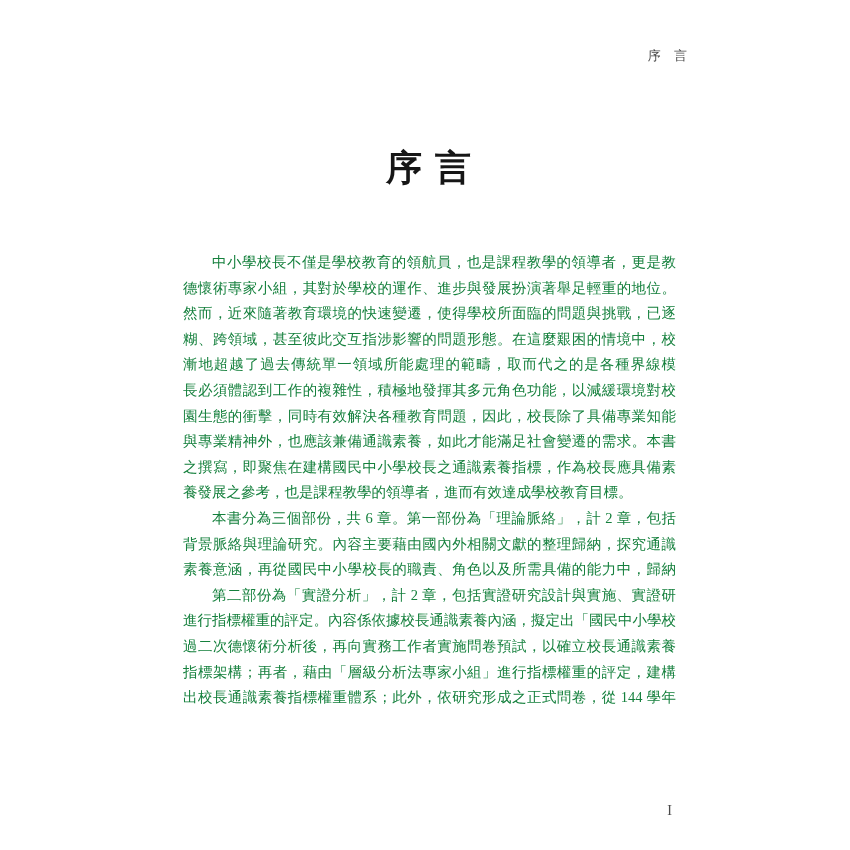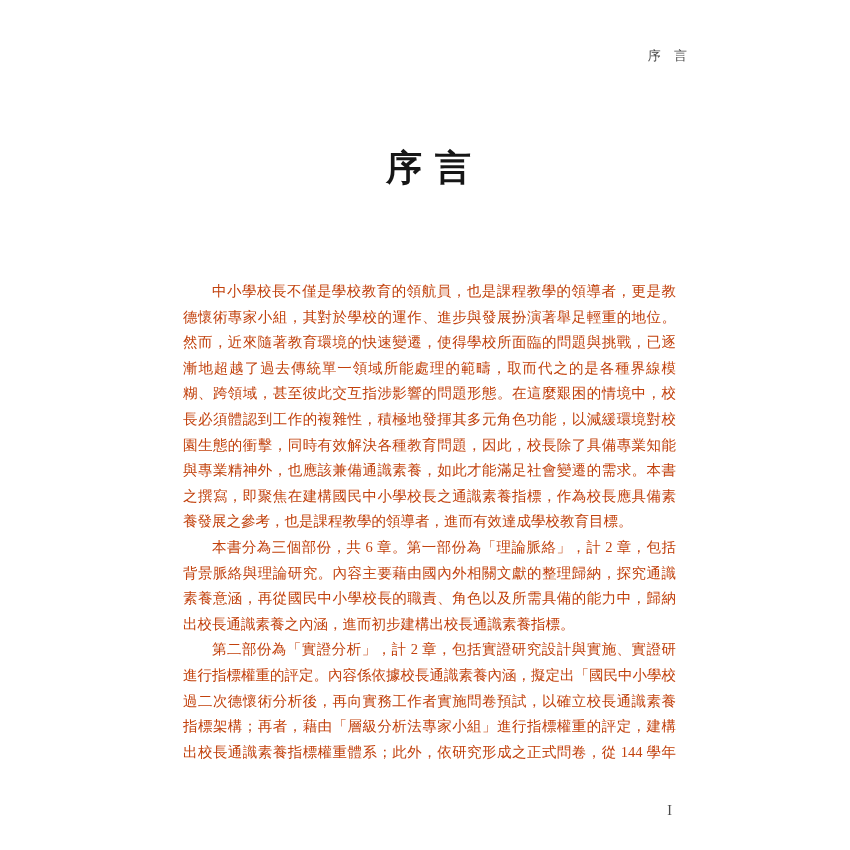--- a/index.html
+++ b/index.html
@@ -28,24 +28,24 @@
     width: 493px;
     text-align: center;
     font-size: 36px;
     line-height: 52px;
     font-weight: 700;
     letter-spacing: 2px;
     color: #161616;
   }
   .body-block {
     position: absolute;
-    top: 279px; left: 183px;
+    top: 250px; left: 183px;
     width: 493px;
     font-size: 14.5px;
-    color: #c2410c;
+    color: #15803d;
   }
   .line {
     height: 25.6px;
     line-height: 25.6px;
     text-align: justify;
     text-align-last: justify;
     text-justify: inter-character;
   }
   .line.indent { text-indent: 2em; }
   .line.para-end { text-align-last: left; }
@@ -62,31 +62,30 @@
 <div class="page">
 
   <div class="running-header">序 言</div>
 
   <h1 class="doc-title">序 言</h1>
 
   <div class="body-block">
       <div class="line indent">中小學校長不僅是學校教育的領航員，也是課程教學的領導者，更是教</div>
       <div class="line">德懷術專家小組，其對於學校的運作、進步與發展扮演著舉足輕重的地位。</div>
       <div class="line">然而，近來隨著教育環境的快速變遷，使得學校所面臨的問題與挑戰，已逐</div>
+      <div class="line">糊、跨領域，甚至彼此交互指涉影響的問題形態。在這麼艱困的情境中，校</div>
       <div class="line">漸地超越了過去傳統單一領域所能處理的範疇，取而代之的是各種界線模</div>
-      <div class="line">糊、跨領域，甚至彼此交互指涉影響的問題形態。在這麼艱困的情境中，校</div>
       <div class="line">長必須體認到工作的複雜性，積極地發揮其多元角色功能，以減緩環境對校</div>
       <div class="line">園生態的衝擊，同時有效解決各種教育問題，因此，校長除了具備專業知能</div>
       <div class="line">與專業精神外，也應該兼備通識素養，如此才能滿足社會變遷的需求。本書</div>
       <div class="line">之撰寫，即聚焦在建構國民中小學校長之通識素養指標，作為校長應具備素</div>
       <div class="line para-end">養發展之參考，也是課程教學的領導者，進而有效達成學校教育目標。</div>
       <div class="line indent">本書分為三個部份，共 6 章。第一部份為「理論脈絡」，計 2 章，包括</div>
       <div class="line">背景脈絡與理論研究。內容主要藉由國內外相關文獻的整理歸納，探究通識</div>
       <div class="line">素養意涵，再從國民中小學校長的職責、角色以及所需具備的能力中，歸納</div>
-      <div class="line para-end">出校長通識素養之內涵，進而初步建構出校長通識素養指標。</div>
       <div class="line indent">第二部份為「實證分析」，計 2 章，包括實證研究設計與實施、實證研</div>
       <div class="line">進行指標權重的評定。內容係依據校長通識素養內涵，擬定出「國民中小學校</div>
       <div class="line">過二次德懷術分析後，再向實務工作者實施問卷預試，以確立校長通識素養</div>
       <div class="line">指標架構；再者，藉由「層級分析法專家小組」進行指標權重的評定，建構</div>
       <div class="line">出校長通識素養指標權重體系；此外，依研究形成之正式問卷，從 144 學年</div>
     </div>
 
   <div class="page-number">I</div>
 
 </div>

